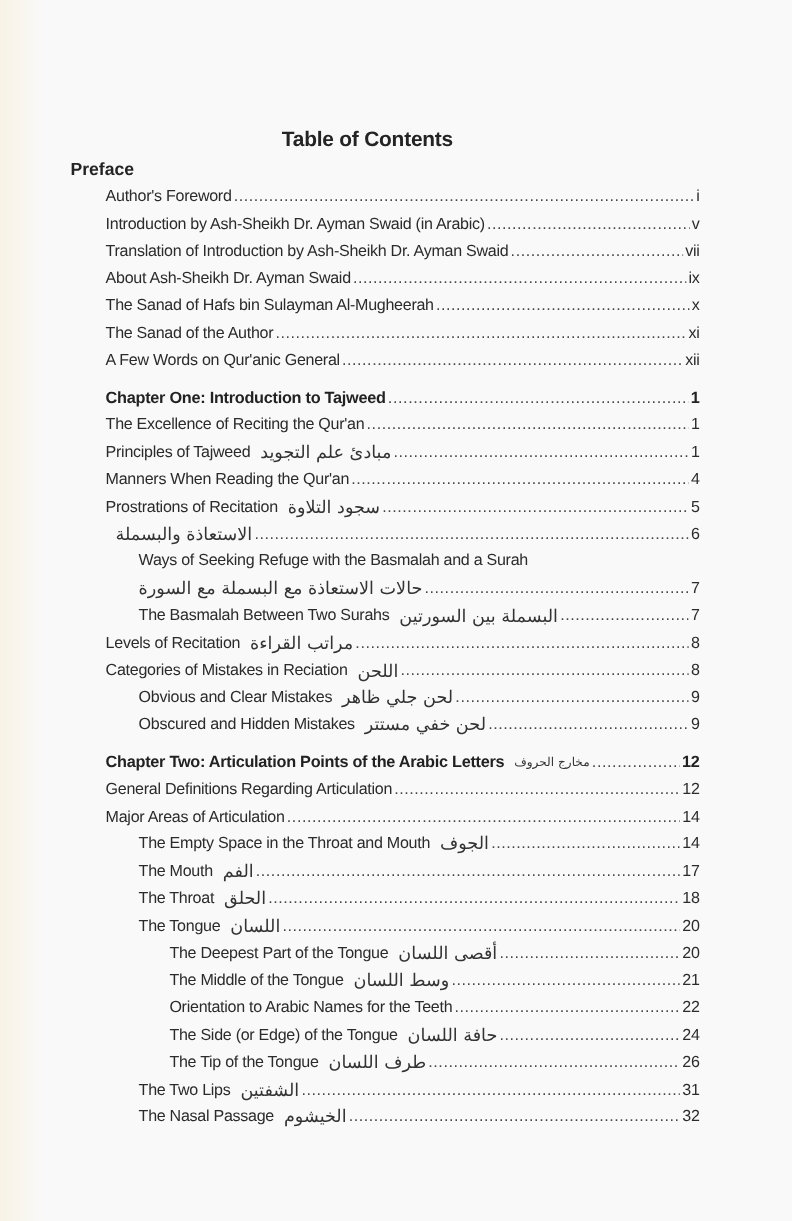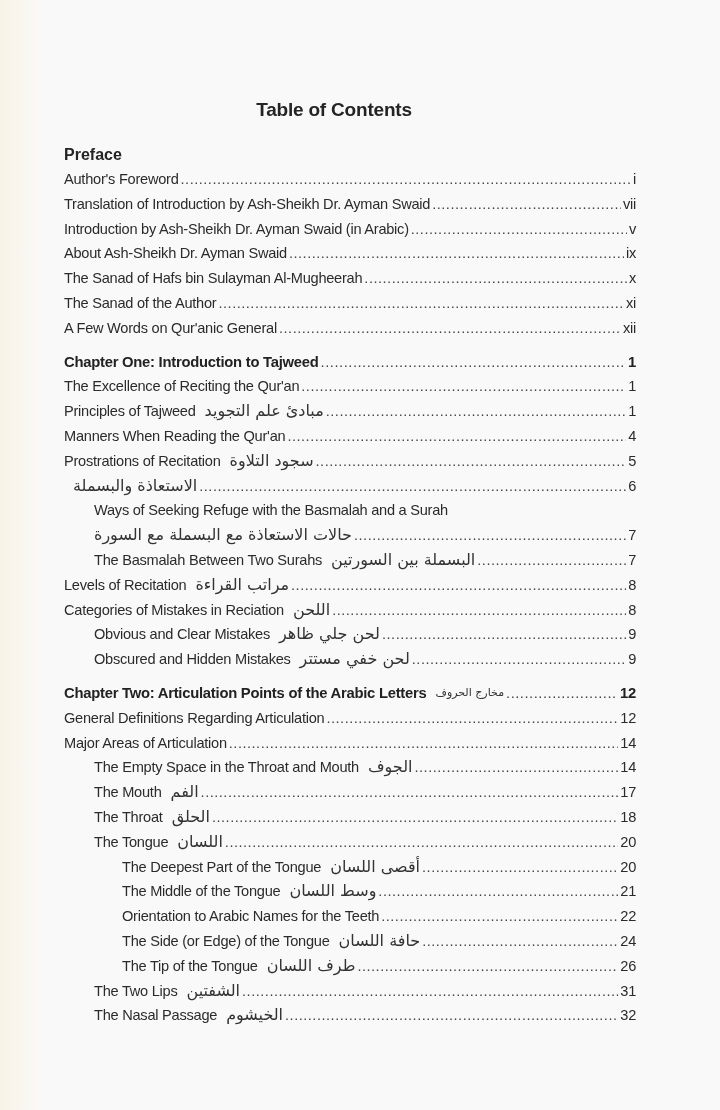--- a/index.html
+++ b/index.html
@@ -10,31 +10,31 @@
     color: #2b2b2b;
     position: relative;
   }
   .edge-tint {
     position: absolute; left: 0; top: 0; bottom: 0; width: 40px;
     background: linear-gradient(to right, rgba(245,235,205,0.45), rgba(250,249,249,0));
     pointer-events: none;
   }
   .page { position: absolute; left: 64px; top: 0; width: 574px; }
   .title {
-    position: absolute; top: 99px; left: 0; width: 540px; text-align: center;
+    position: absolute; top: 117px; left: 0; width: 540px; text-align: center;
     font-weight: bold; font-size: 19px; letter-spacing: -0.2px; color: #242424;
   }
   .toc { position: absolute; top: 142px; left: 0; width: 572px; }
   .section-head {
     font-weight: bold; font-size: 16px; height: 25px; line-height: 25px;
     color: #242424;
   }
   .row {
     display: flex; align-items: center; height: 24.8px; line-height: 24.8px;
-    font-size: 14.6px; letter-spacing: -0.25px; white-space: nowrap;
+    font-size: 14.6px; letter-spacing: -0.25px; white-space: nowrap; margin-left: 32px;
   }
   .row.bold { font-weight: bold; font-size: 14.8px; color: #222; }
   .row.l1 { padding-left: 30px; }
   .row.l2 { padding-left: 58px; }
   .row .label { flex: 0 0 auto; }
   .row .ar {
     flex: 0 0 auto; direction: rtl; font-family: "DejaVu Sans", sans-serif;
     font-size: 16px; margin-left: 9px; color: #333; letter-spacing: 0;
   }
   .row .ar.lead { margin-left: 0; }
@@ -61,28 +61,28 @@
   <div class="toc">
 
     <div class="section-head">Preface</div>
 
     <div class="row">
       <span class="label">Author's Foreword</span>
       <span class="dots"></span>
       <span class="page-num">i</span>
     </div>
     <div class="row">
+      <span class="label">Introduction by Ash-Sheikh Dr. Ayman Swaid (in Arabic)</span>
+      <span class="dots"></span>
+      <span class="page-num">v</span>
+    </div>
+    <div class="row">
       <span class="label">Translation of Introduction by Ash-Sheikh Dr. Ayman Swaid</span>
       <span class="dots"></span>
       <span class="page-num">vii</span>
-    </div>
-    <div class="row">
-      <span class="label">Introduction by Ash-Sheikh Dr. Ayman Swaid (in Arabic)</span>
-      <span class="dots"></span>
-      <span class="page-num">v</span>
     </div>
     <div class="row">
       <span class="label">About Ash-Sheikh Dr. Ayman Swaid</span>
       <span class="dots"></span>
       <span class="page-num">ix</span>
     </div>
     <div class="row">
       <span class="label">The Sanad of Hafs bin Sulayman Al-Mugheerah</span>
       <span class="dots"></span>
       <span class="page-num">x</span>

